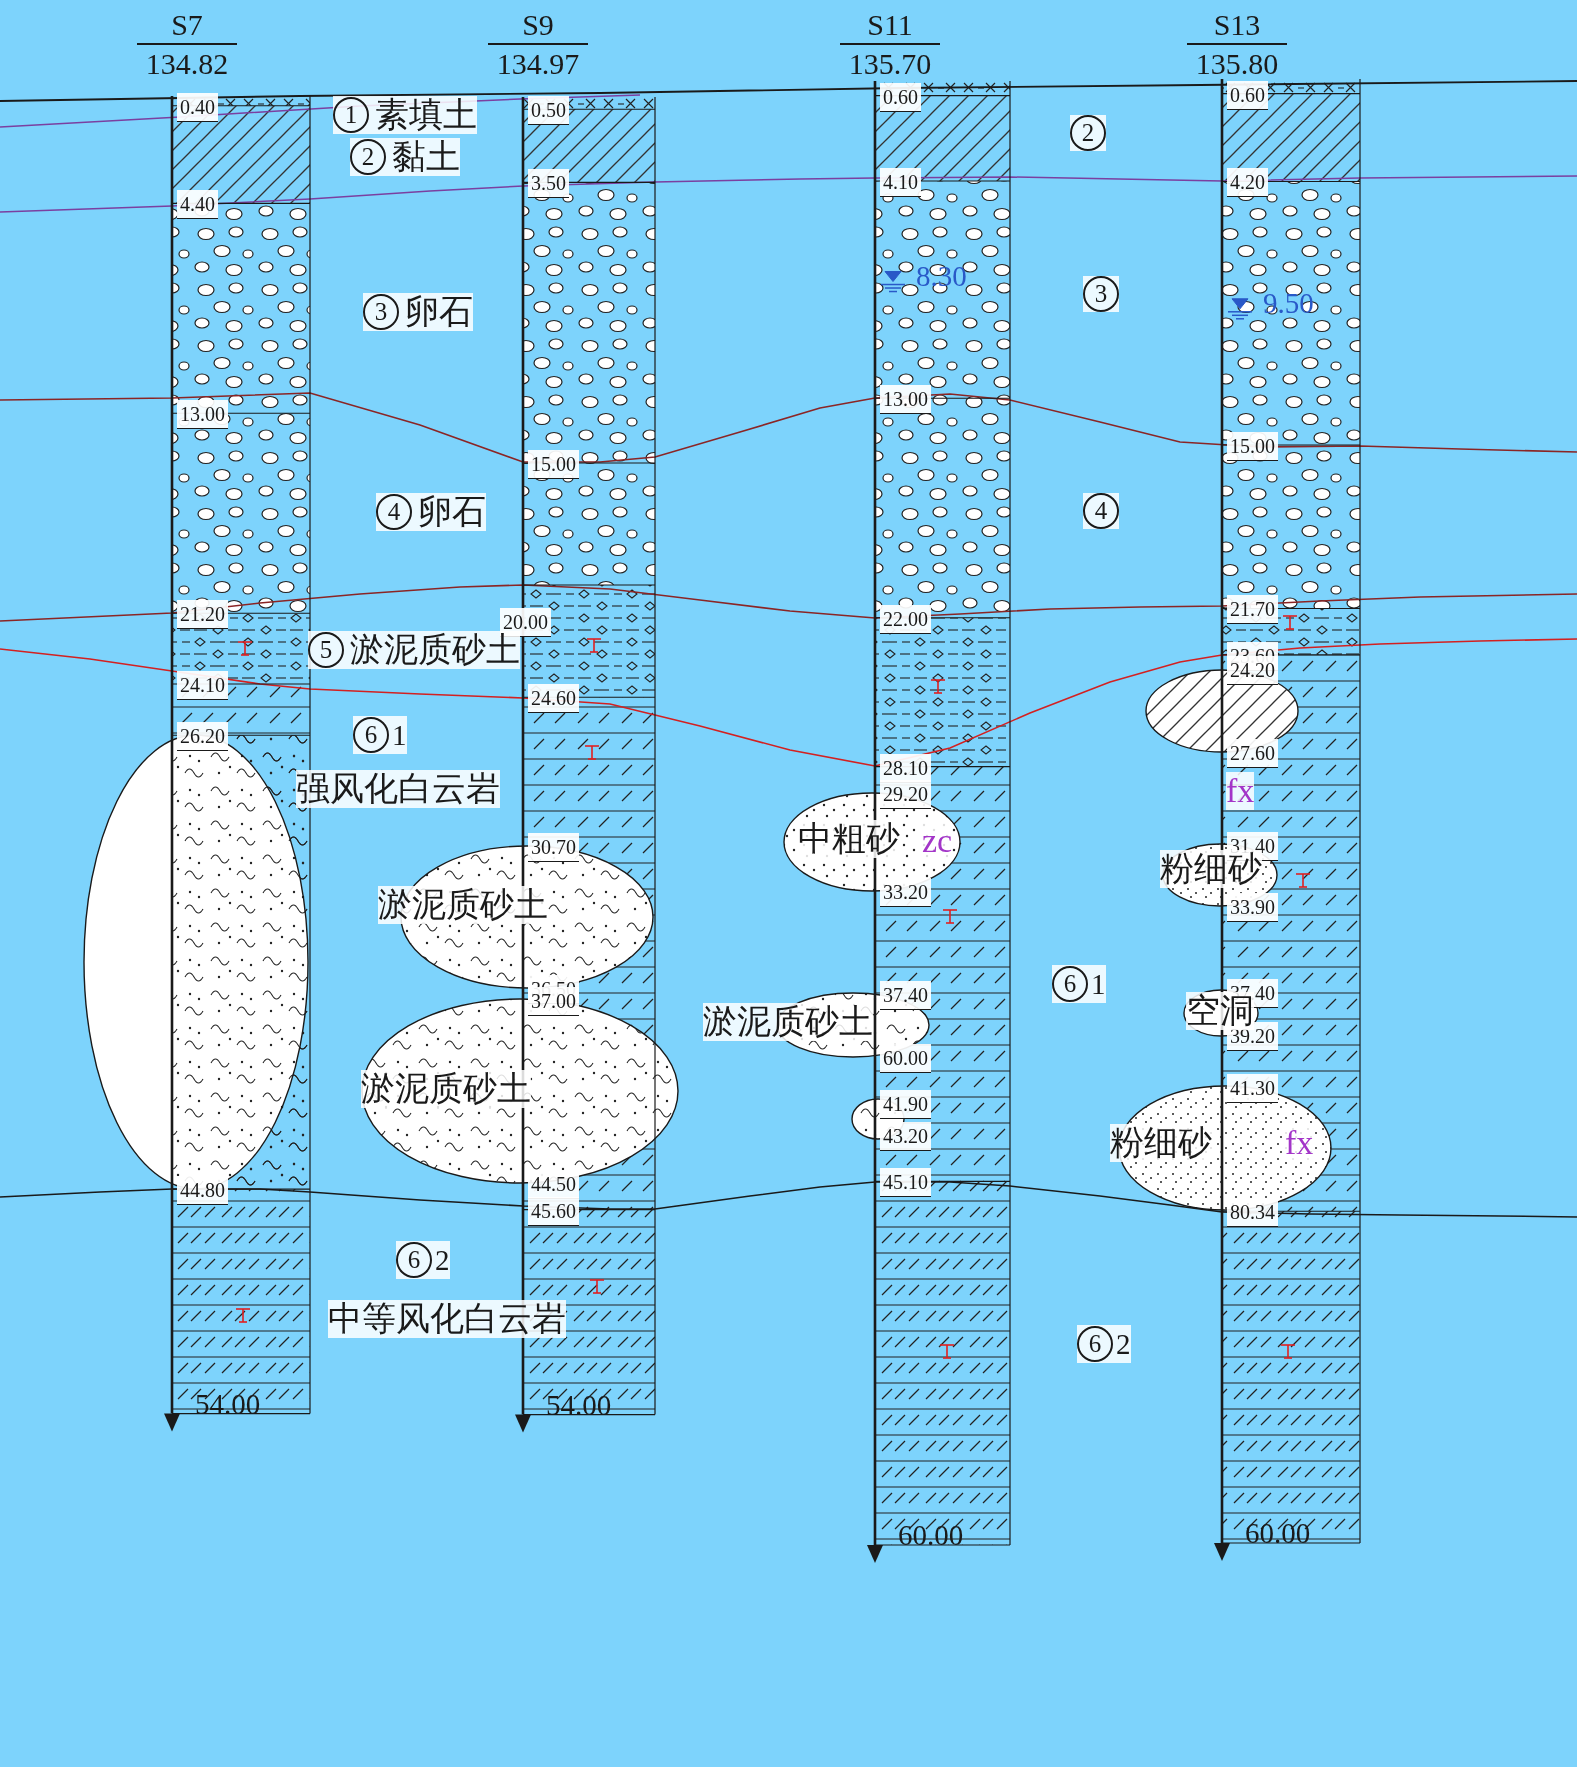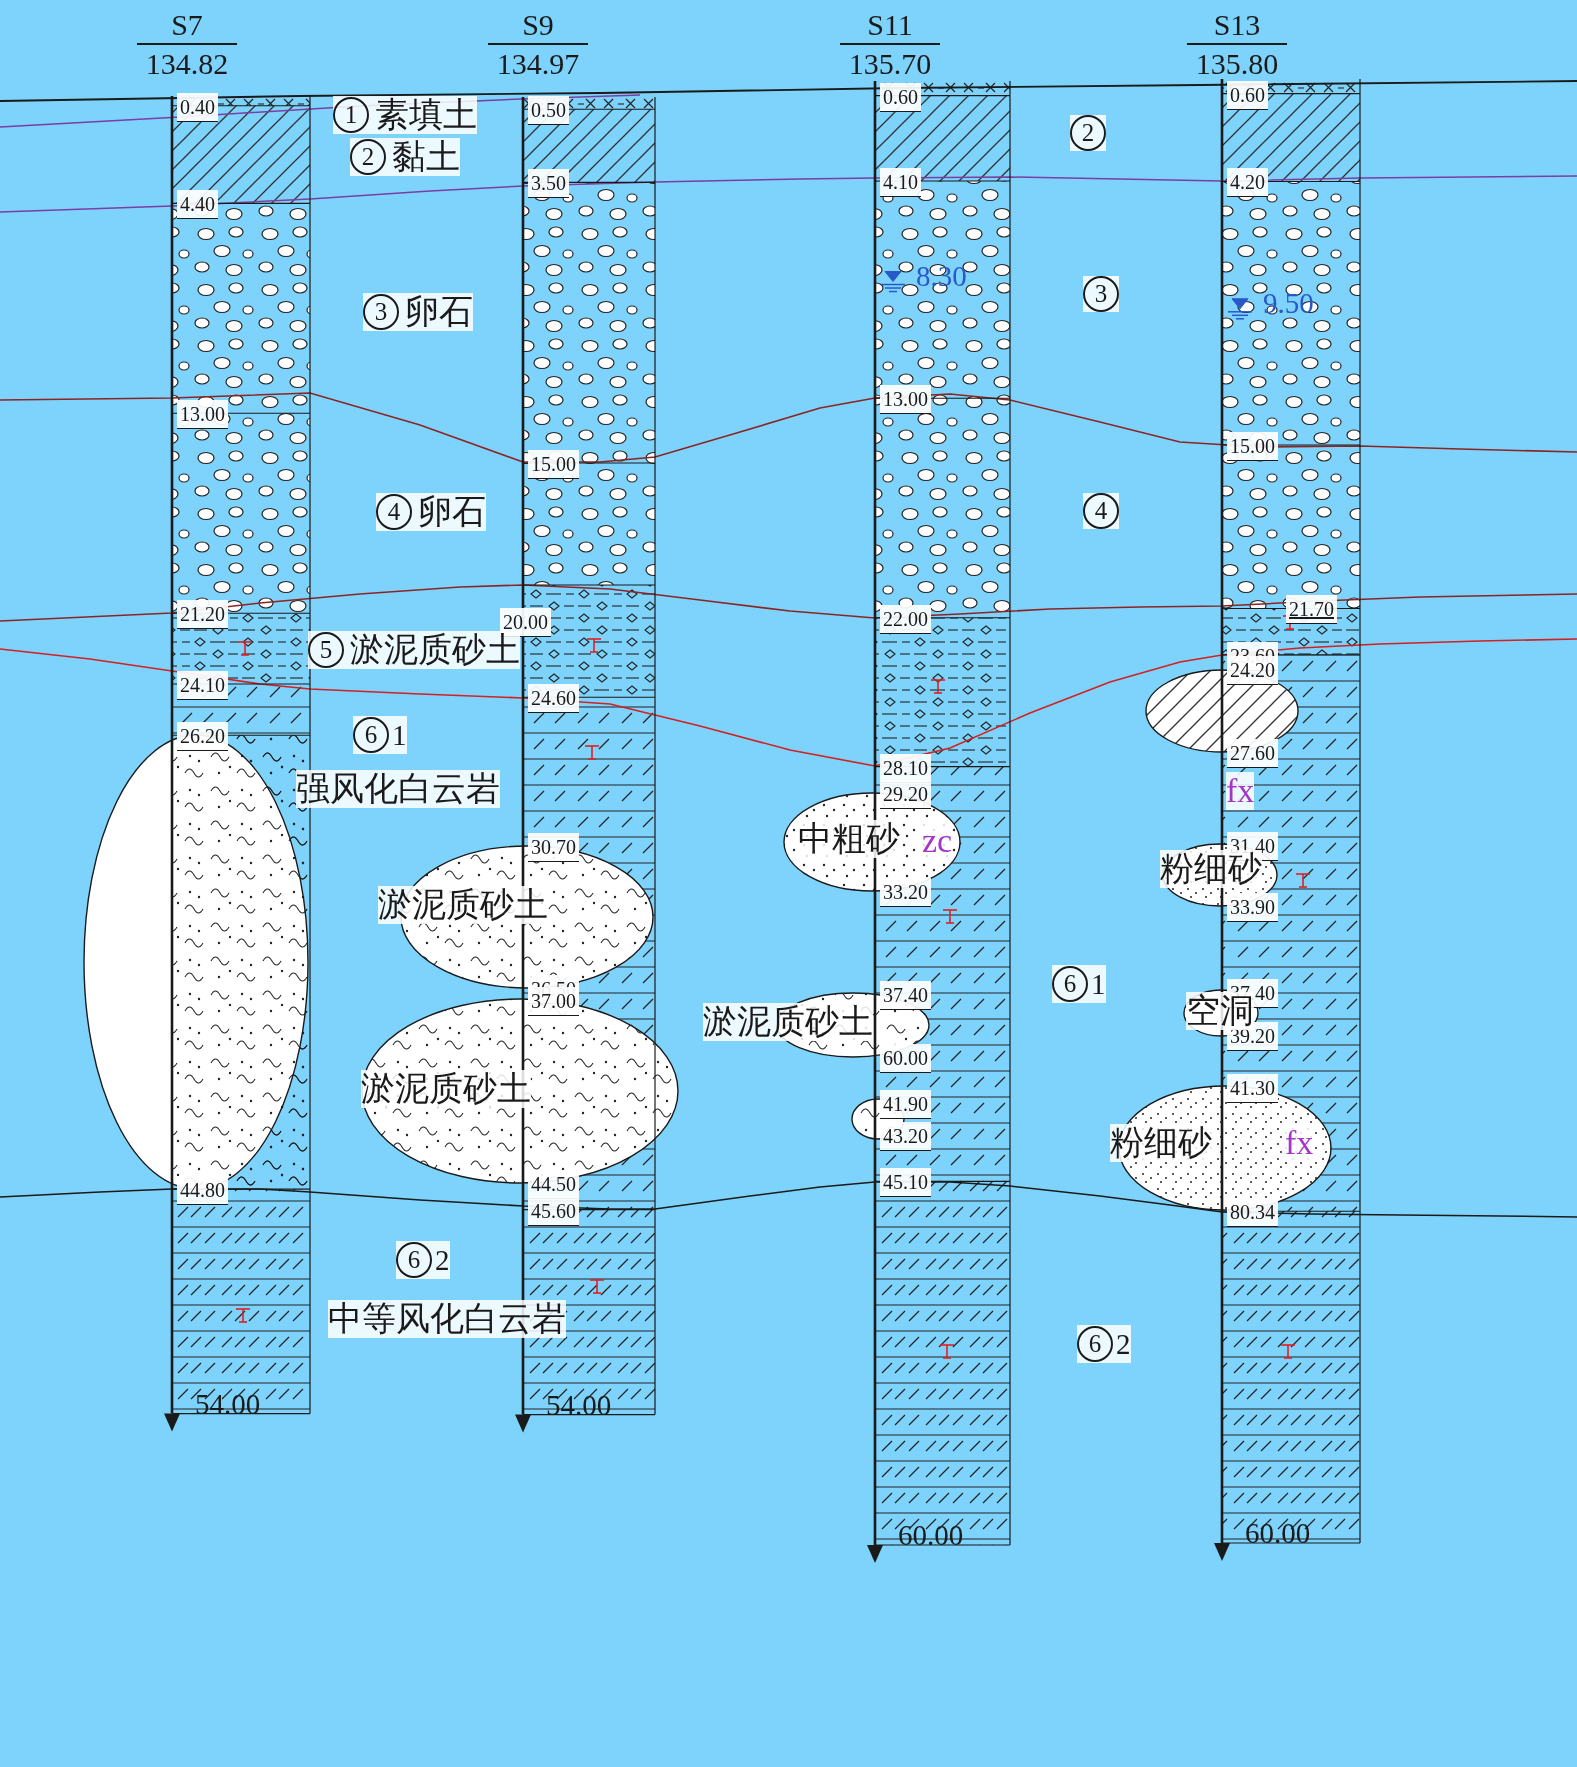--- a/index.html
+++ b/index.html
@@ -319,21 +319,21 @@
       <div class="dl" style="left: 880px; top: 980.56px;">37.40</div>
       <div class="dl" style="left: 880px; top: 1044px;">60.00</div>
       <div class="dl" style="left: 880px; top: 1090.36px;">41.90</div>
       <div class="dl" style="left: 880px; top: 1122.08px;">43.20</div>
       <div class="dl" style="left: 880px; top: 1168.44px;">45.10</div>
       <div class="dl terminal" style="left: 895px; top: 1521px;">60.00</div>
       <div class="dl water" style="left: 913px; top: 261.52px; color: rgb(41, 89, 200);">8.30</div>
       <div class="dl" style="left: 1227px; top: 80.64px;">0.60</div>
       <div class="dl" style="left: 1227px; top: 168.48px;">4.20</div>
       <div class="dl" style="left: 1227px; top: 432px;">15.00</div>
-      <div class="dl" style="left: 1286px; top: 595.48px; text-decoration: underline;">21.70</div>
+      <div class="dl" style="left: 1227px; top: 595.48px;">21.70</div>
       <div class="dl" style="left: 1227px; top: 641.84px;">23.60</div>
       <div class="dl" style="left: 1227px; top: 656.48px;">24.20</div>
       <div class="dl" style="left: 1227px; top: 739.44px;">27.60</div>
       <div class="dl" style="left: 1227px; top: 832.16px;">31.40</div>
       <div class="dl" style="left: 1227px; top: 893.16px;">33.90</div>
       <div class="dl" style="left: 1227px; top: 978.56px;">37.40</div>
       <div class="dl" style="left: 1227px; top: 1022.48px;">39.20</div>
       <div class="dl" style="left: 1227px; top: 1073.72px; text-align: right;">41.30</div>
       <div class="dl" style="left: 1227px; top: 1198.16px;">80.34</div>
       <div class="dl terminal" style="left: 1242px; top: 1519px;">60.00</div>

